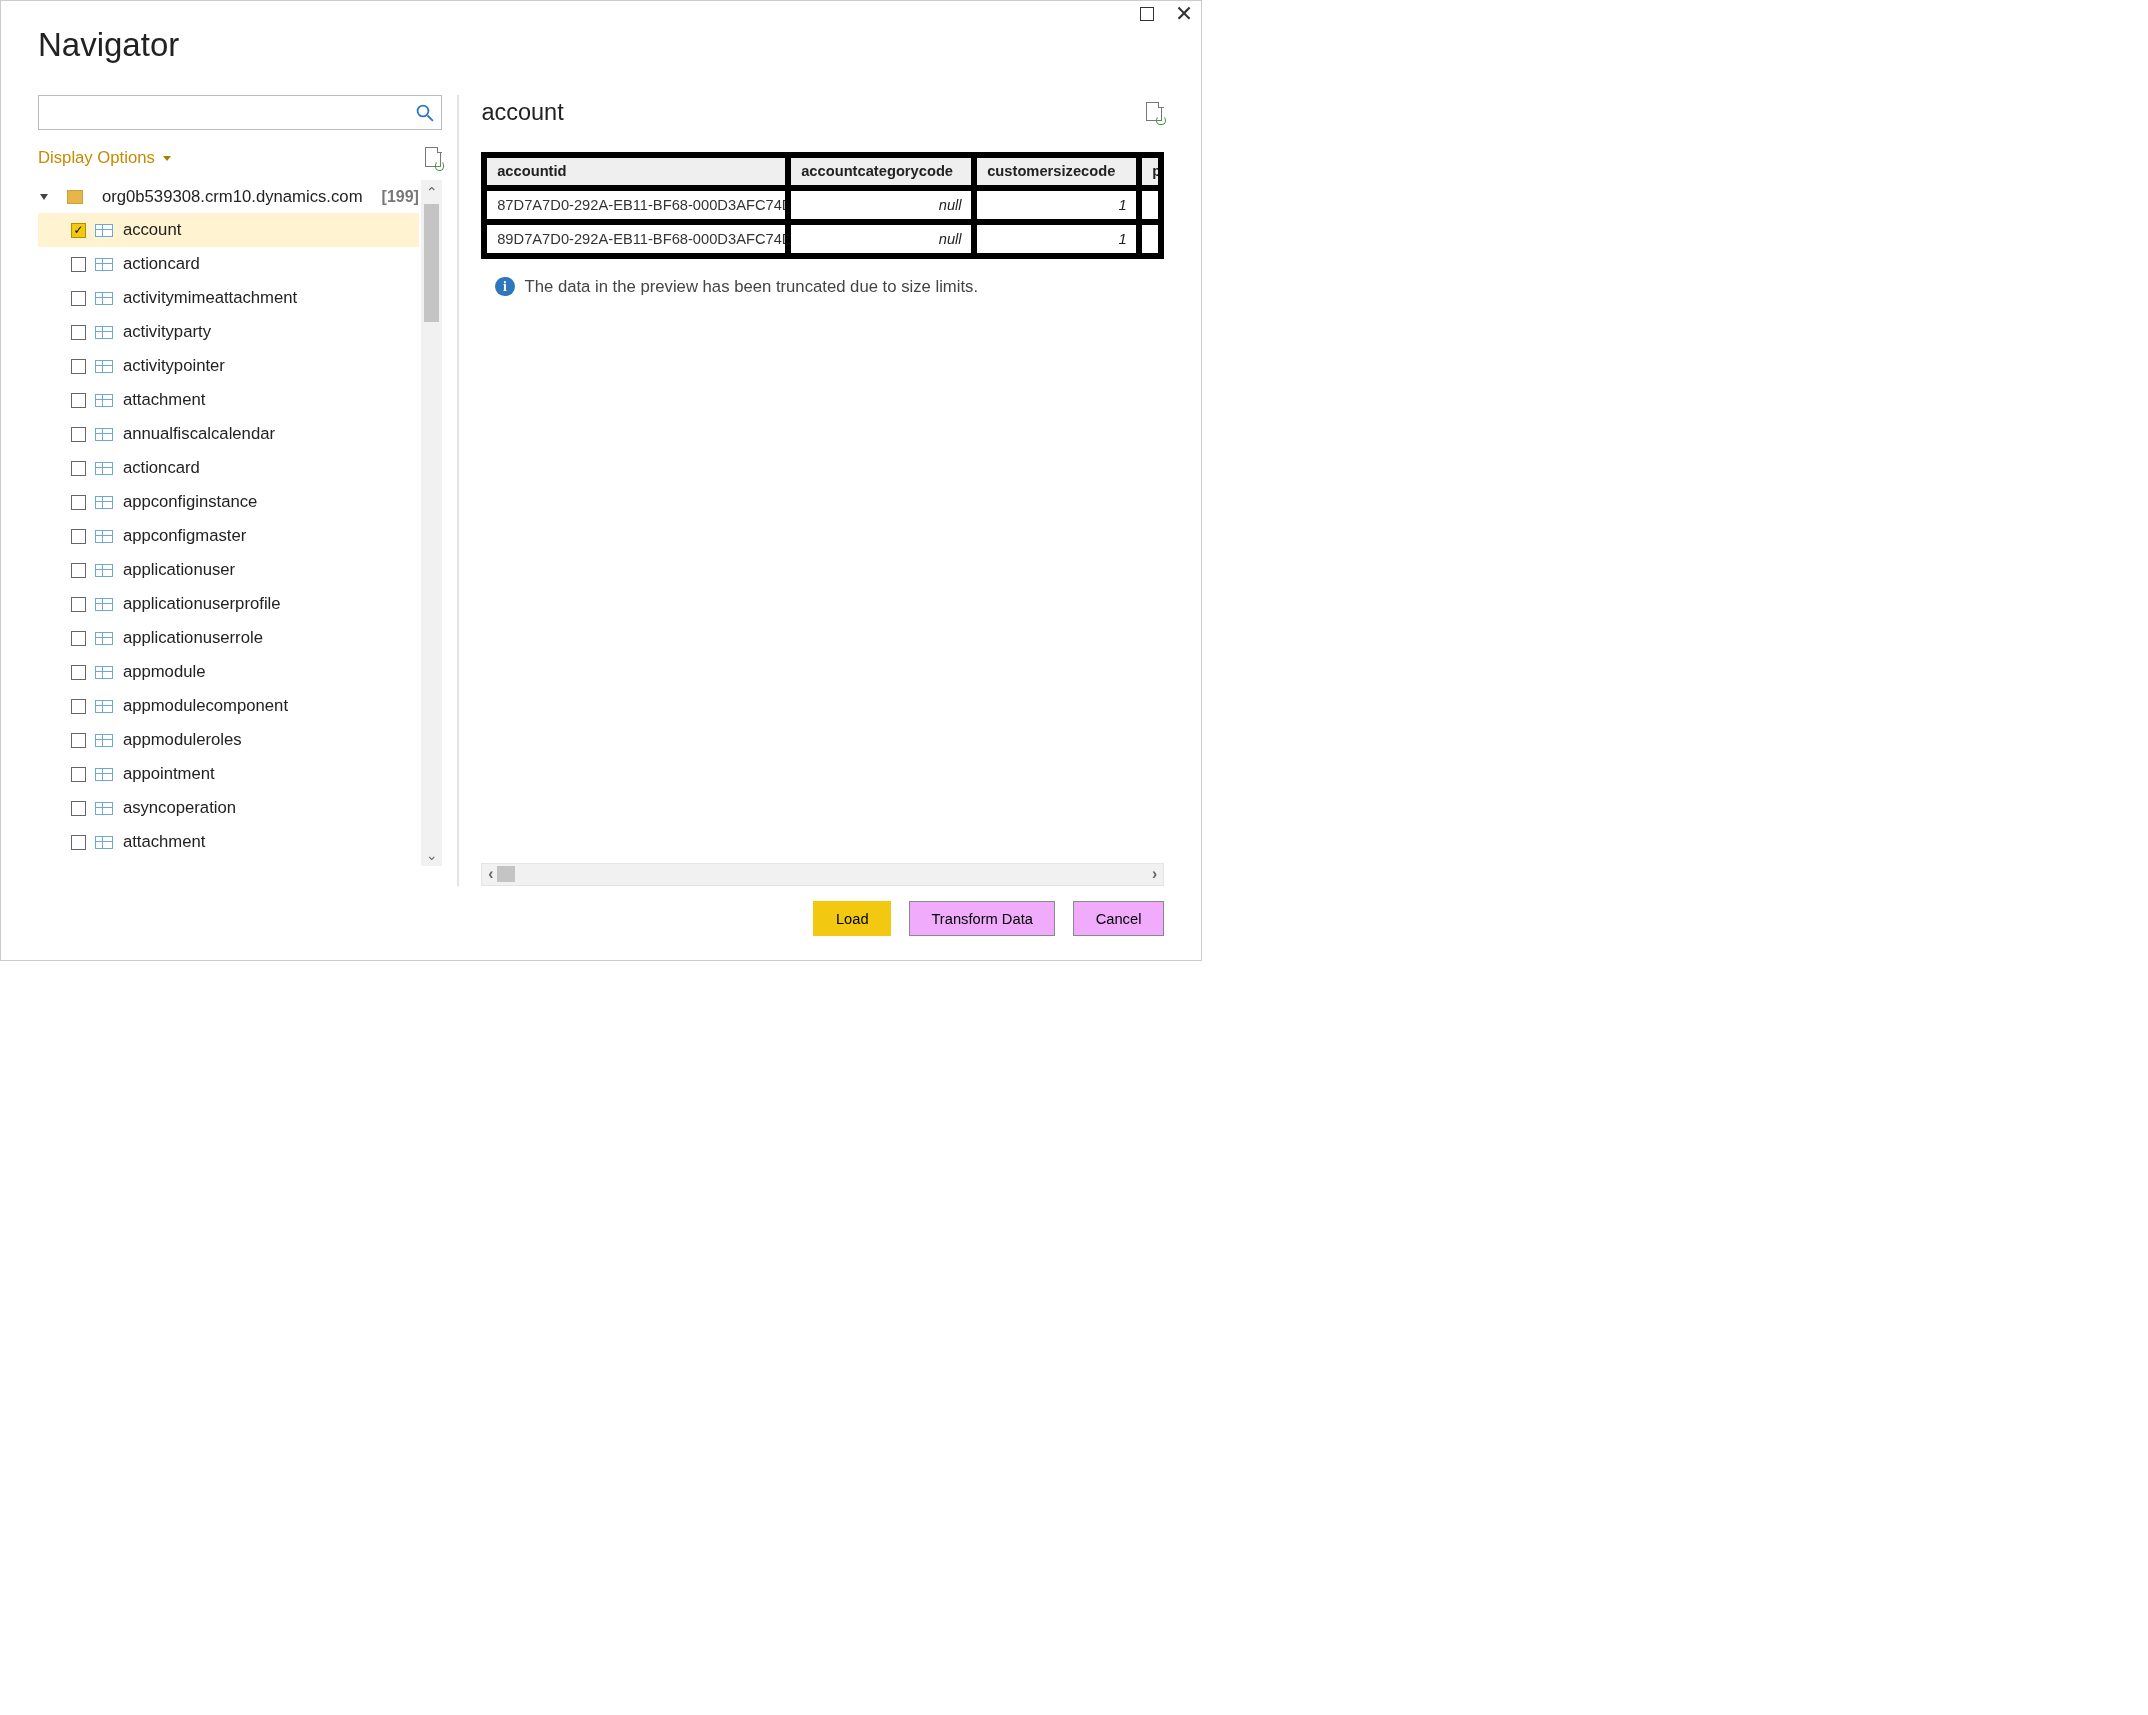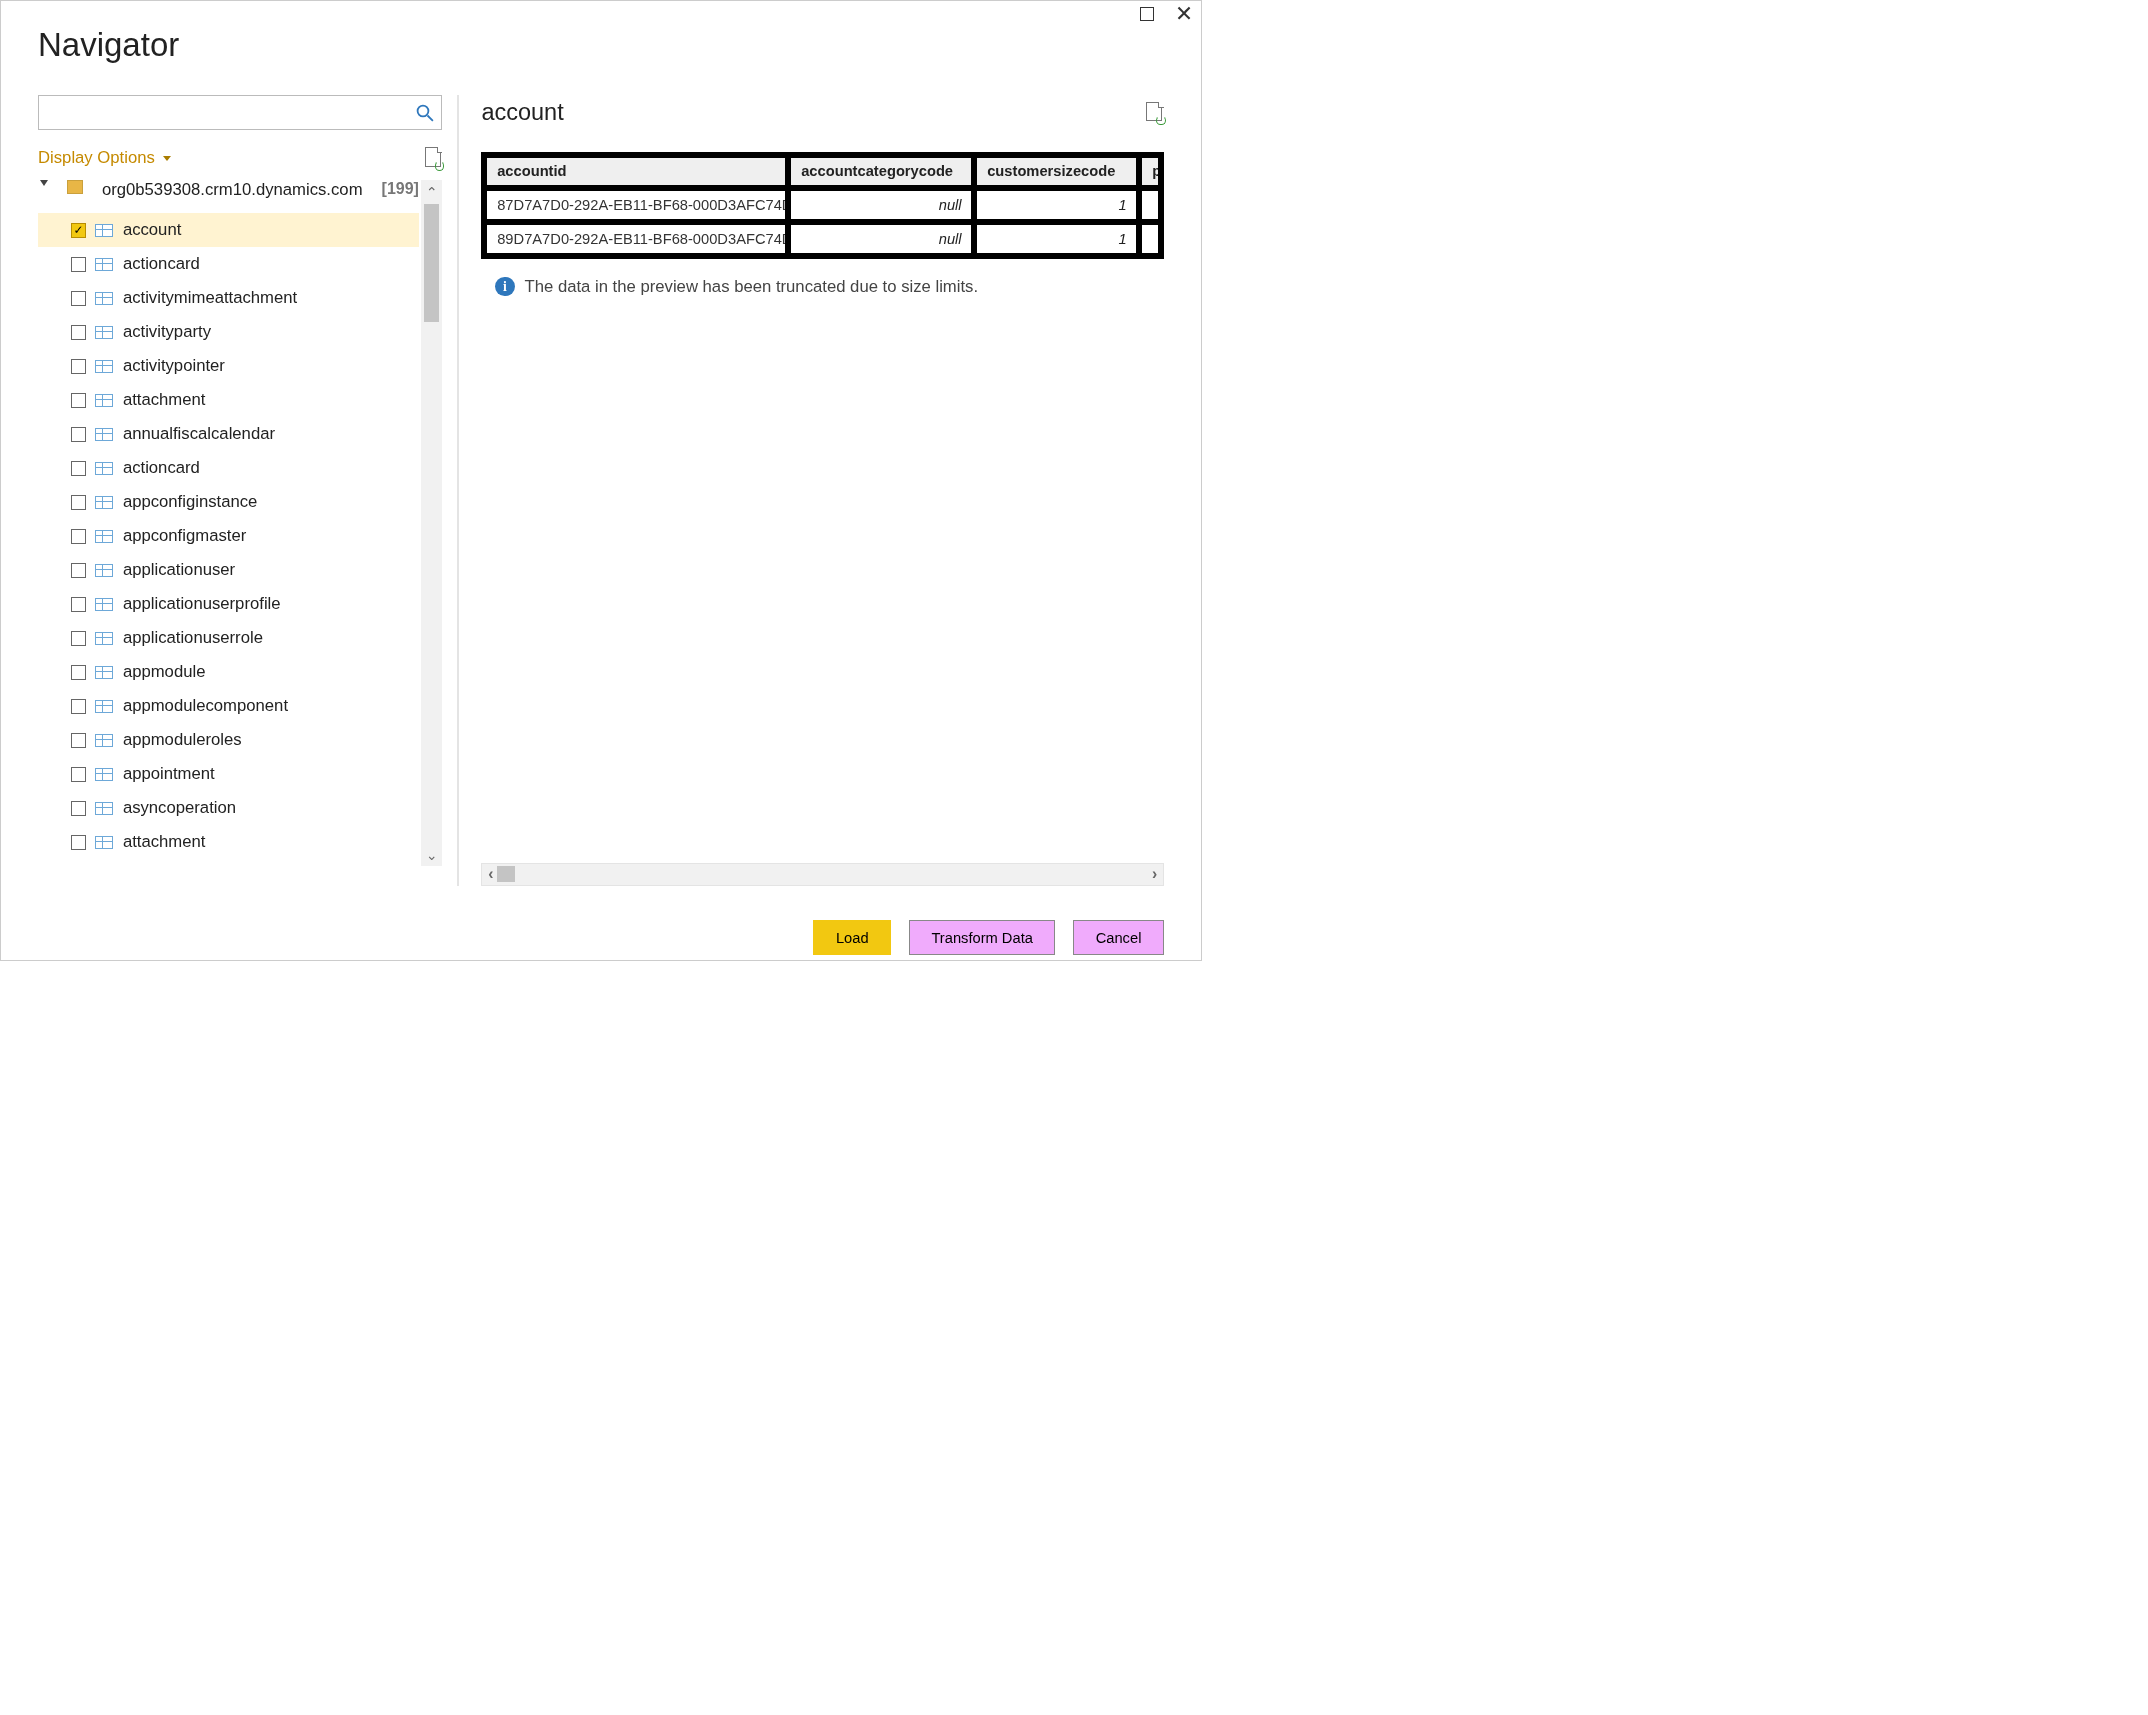--- a/index.html
+++ b/index.html
@@ -105,21 +105,21 @@
     width:21.6px;
     height:100%;
     background:#f1f1f1;
     display:flex; flex-direction:column; align-items:center;
   }
   .vscroll .arrow{font-size:13.7px;color:#666;cursor:pointer;}
   .vscroll .arrow.top{margin-top:3.9px;}
   .vscroll .arrow.bot{margin-top:auto;margin-bottom:3.9px;}
   .vscroll .thumb{width:15.7px;height:118px;background:#c4c4c4;margin-top:3.9px;}
   .root-node{
-    display:flex;height:33px;gap:19px;
+    display:flex;align-items:center;height:33px;gap:19px;
     padding-left:2px;
   }
   .root-node .tri{
     width:0;height:0;border-left:4.9px solid transparent;border-right:4.9px solid transparent;border-top:6.9px solid #444;
   }
   .root-node .fold{width:17.6px;height:13.7px;background:#e8b646;border:1px solid #caa03c;}
   .root-node .lbl{font-size:16.7px;color:#222;}
   .root-node .cnt{color:#777;font-weight:bold;}
   .tbl-row{
     display:flex;align-items:center;height:34px;padding-left:33px;gap:9.8px;cursor:pointer;
@@ -171,21 +171,21 @@
   .hscroll{
     margin-top:auto;
     height:23.5px;background:#f1f1f1;border:1px solid #e4e4e4;
     display:flex;align-items:center;padding:0 5.9px;gap:3.9px;
   }
   .hscroll .harrow{font-size:15.7px;font-weight:700;color:#666;cursor:pointer;}
   .hscroll .harrow.right{margin-left:auto;}
   .hscroll .hthumb{width:17.6px;height:15.7px;background:#c4c4c4;}
   
   .footer{
-    position:absolute;bottom:5px;right:37px;
+    position:absolute;bottom:24px;right:37px;
     display:flex;gap:17.6px;
   }
   .footer button{
     height:35px;padding:0 21.6px;font-size:14.7px;border:1px solid #888;background:#f0abfc;cursor:pointer;
   }
   .footer button.primary{background:#f2c811;border-color:#f2c811;font-weight:400;}
   .docicon{width:17.6px;height:21.6px;position:relative;}
   .docicon .page{width:15.7px;height:19.6px;border:1.4px solid #777;background:#fff;position:absolute;}
   .docicon .corner{width:5.9px;height:5.9px;border-bottom:1.4px solid #777;border-left:1.4px solid #777;background:#fff;position:absolute;right:0;top:0;}
   .docicon .refresh{position:absolute;right:-2px;bottom:-2px;width:9.8px;height:9.8px;border:1.5px solid #3a9a3a;border-top-color:transparent;border-radius:50%;}

